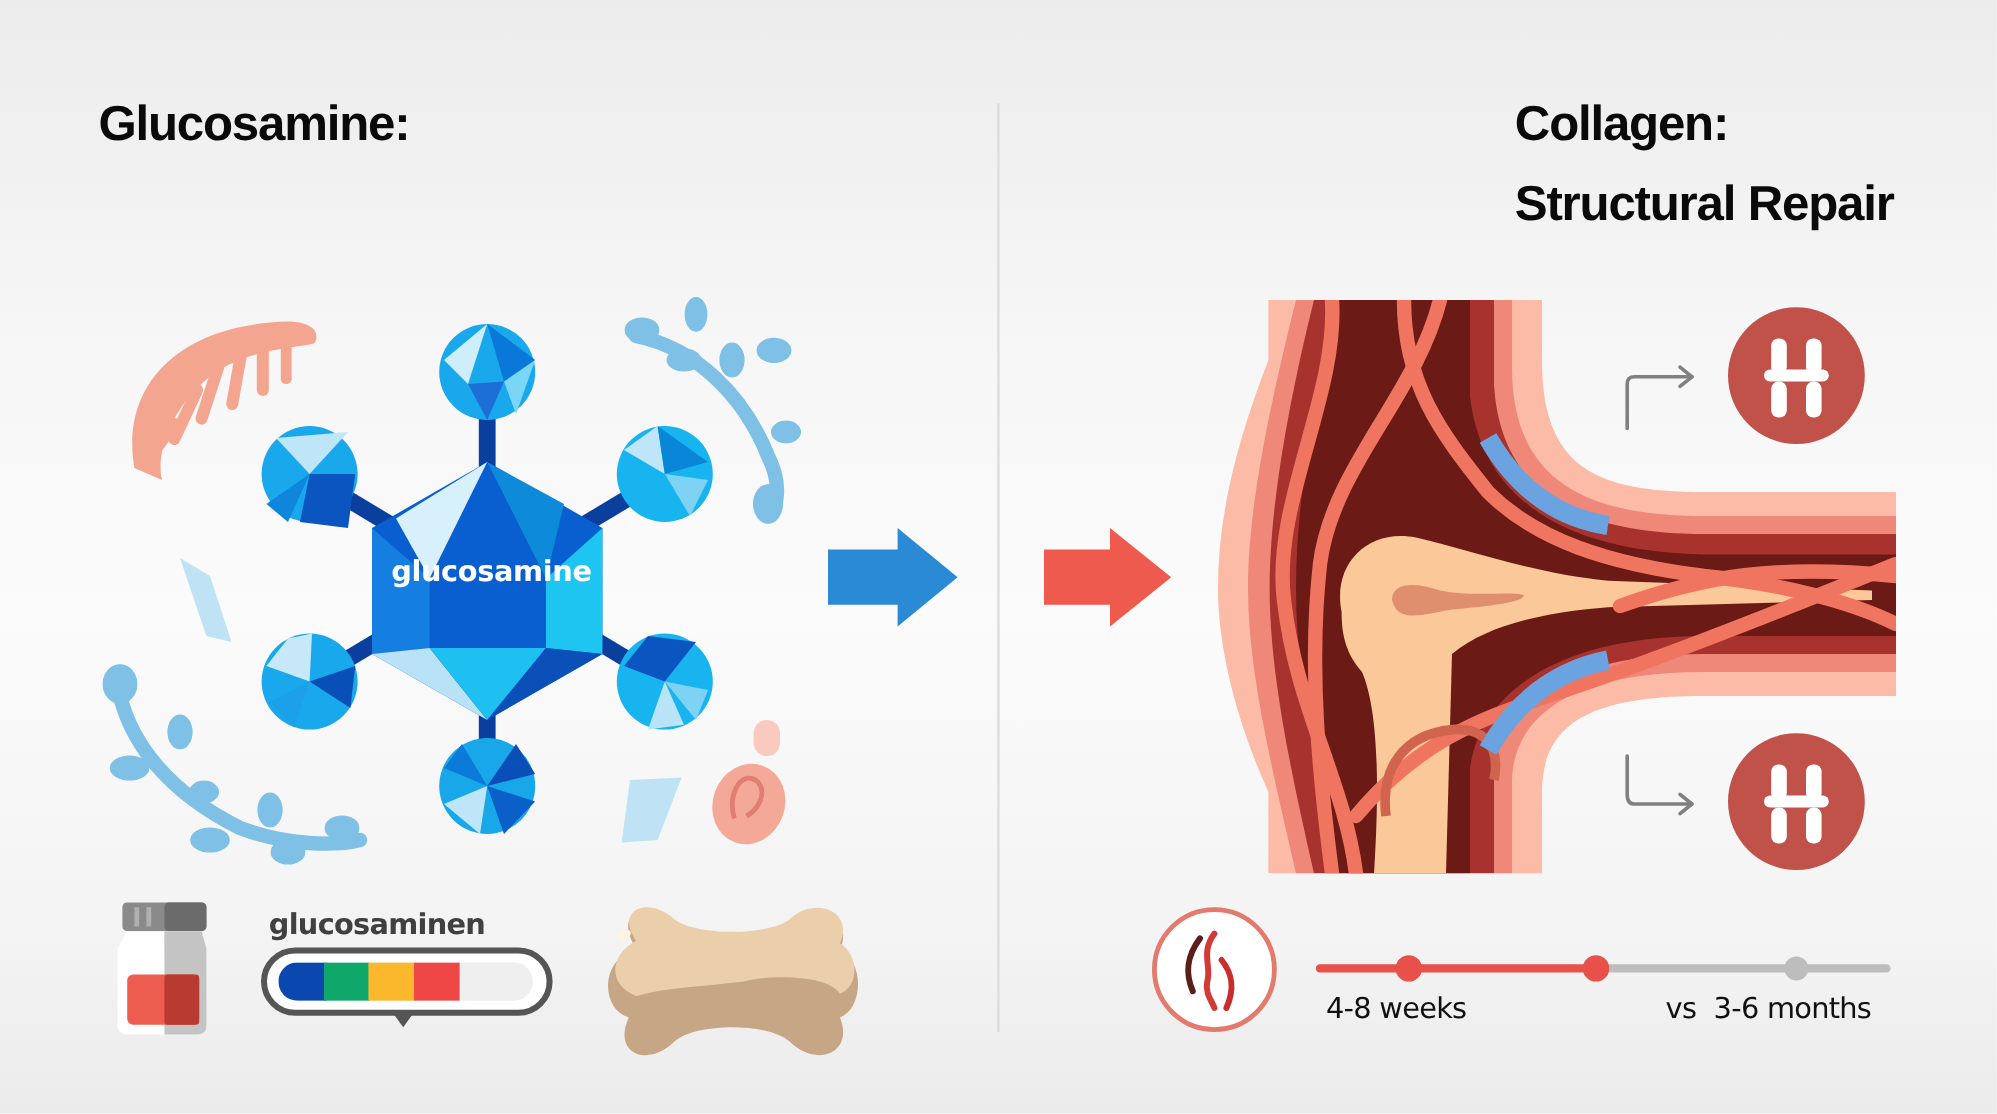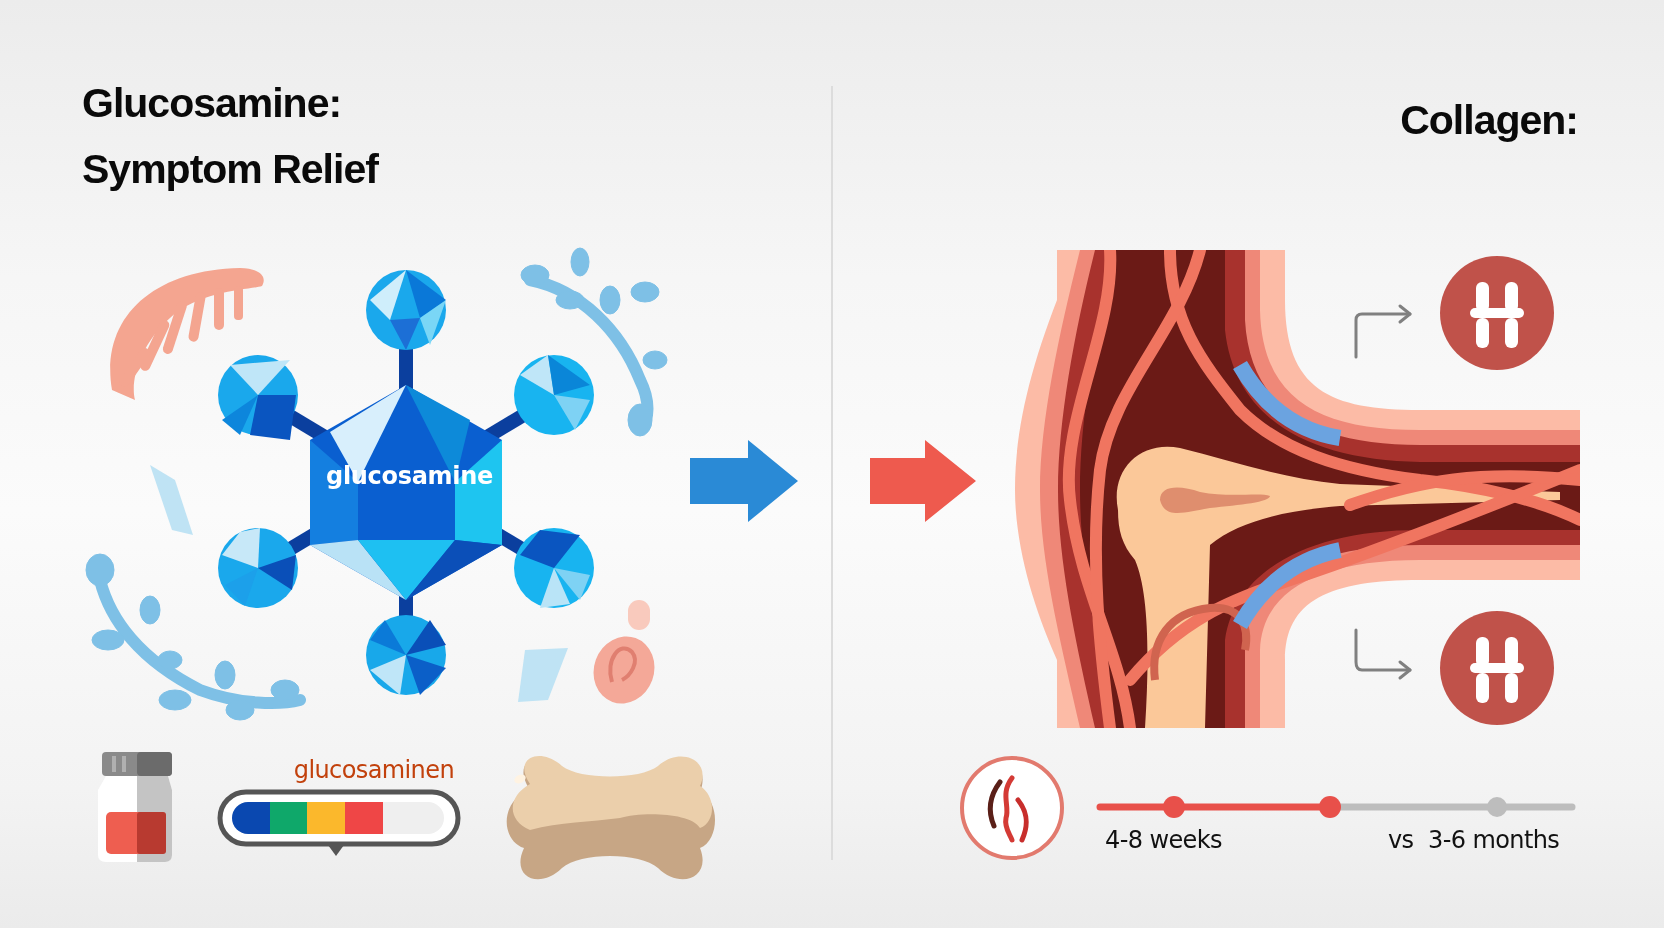--- a/index.html
+++ b/index.html
@@ -7,46 +7,46 @@
     width:1664px; height:928px; overflow:hidden; position:relative;
     background: linear-gradient(180deg, #ececec 0%, #f6f6f6 30%, #fbfbfb 55%, #f3f3f3 85%, #ebebeb 100%);
     font-family: "Liberation Sans", "DejaVu Sans", sans-serif;
   }
   .abs { position:absolute; }
   .title {
     font-weight:700; font-size:41px; line-height:66px; color:#0a0a0a;
     letter-spacing:-1px;
   }
   .title-left { left:82px; top:70px; }
-  .title-right { right:86px; top:70px; text-align:left;margin-top:17px; }
+  .title-right { right:86px; top:70px; text-align:left; }
   .divider { left:831px; top:86px; width:2px; height:774px; background:#dcdcdc; }
   .mol-label {
     position:absolute; left:326px; top:462px; width:160px; text-align:left;
     color:#fff; font-weight:700; font-size:24px; letter-spacing:-0.3px;
     font-family:"DejaVu Sans", sans-serif;
   }
   .gauge-label {
-    position:absolute; left:224px; top:756px; width:230px; text-align:right;
-    font-weight:400; font-size:24px; color:#c2410c; font-family:"DejaVu Sans", sans-serif; letter-spacing:-0.6px;
+    position:absolute; left:224px; top:756px; width:230px; text-align:left;
+    font-weight:700; font-size:24px; color:#404040; font-family:"DejaVu Sans", sans-serif; letter-spacing:-0.6px;
   }
   .tl-label {
     position:absolute; top:826px; font-weight:400; font-size:24px; color:#111;
     font-family:"DejaVu Sans", sans-serif; letter-spacing:-0.6px; white-space:nowrap;
   }
   svg { position:absolute; left:0; top:0; }
 </style>
 </head>
 <body>
 
 <div class="abs title title-left">
   <div>Glucosamine:</div>
-  <div>Symptom Relief</div>
 </div>
 <div class="abs title title-right">
   <div>Collagen:</div>
+  <div>Structural Repair</div>
 </div>
 
 <div class="abs divider"></div>
 
 <svg width="1664" height="928">
 
   <g>
     <path d="M112,390 C100,320 150,270 240,268 C258,268 268,276 262,286 C250,290 200,290 170,318 C140,345 130,380 135,400 Z" fill="#f4a590"></path>
     <g fill="#f4a590">
       <rect x="150" y="318" width="10" height="55" rx="5" transform="rotate(25 155 345)"></rect>

